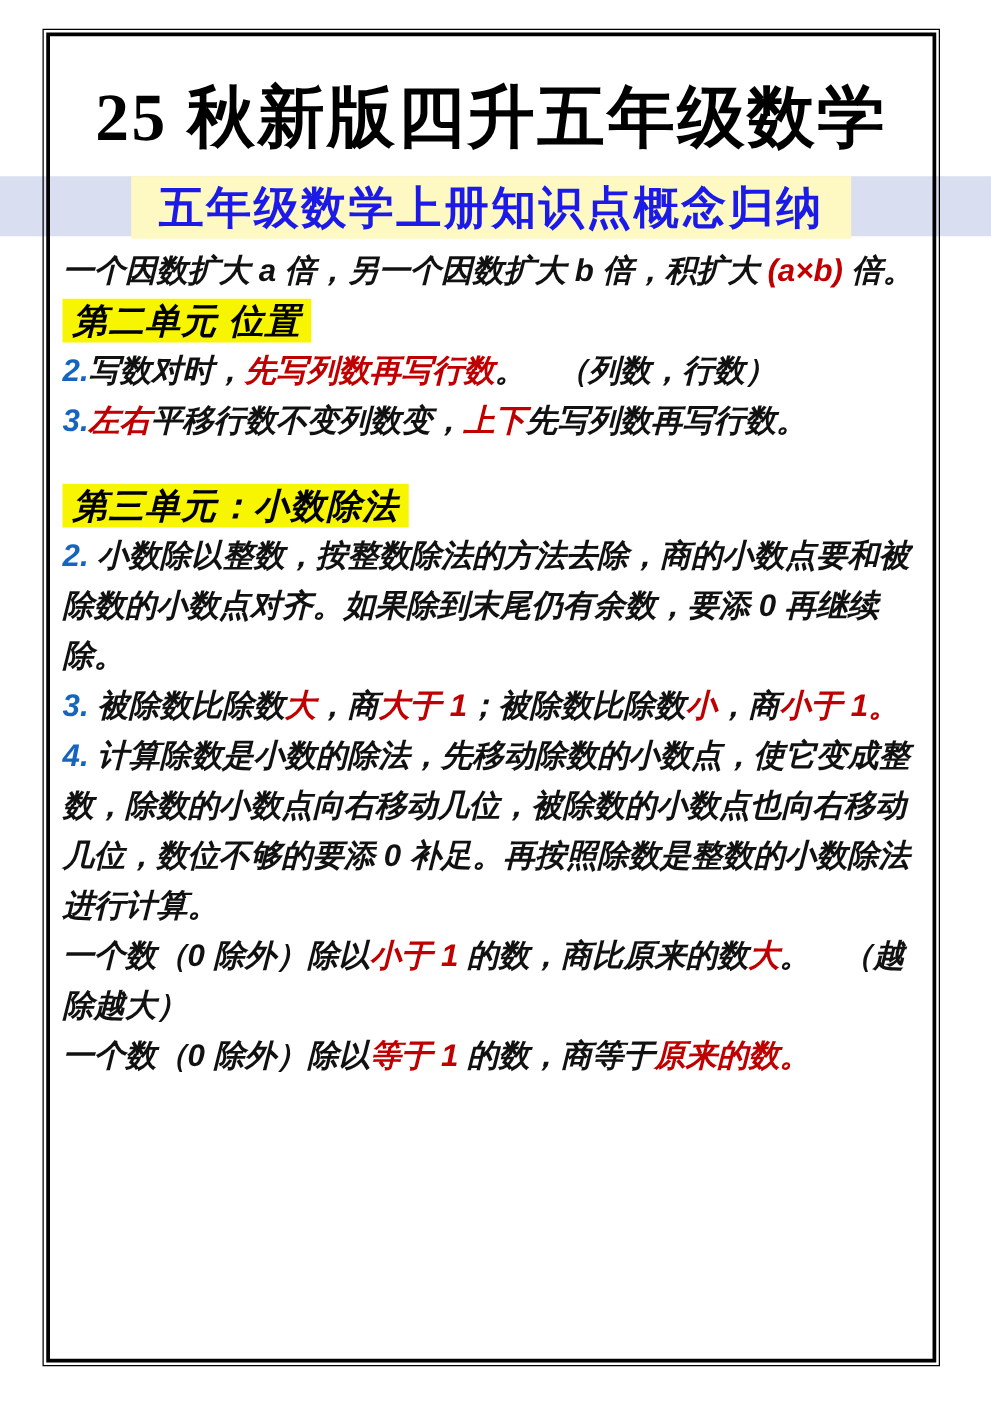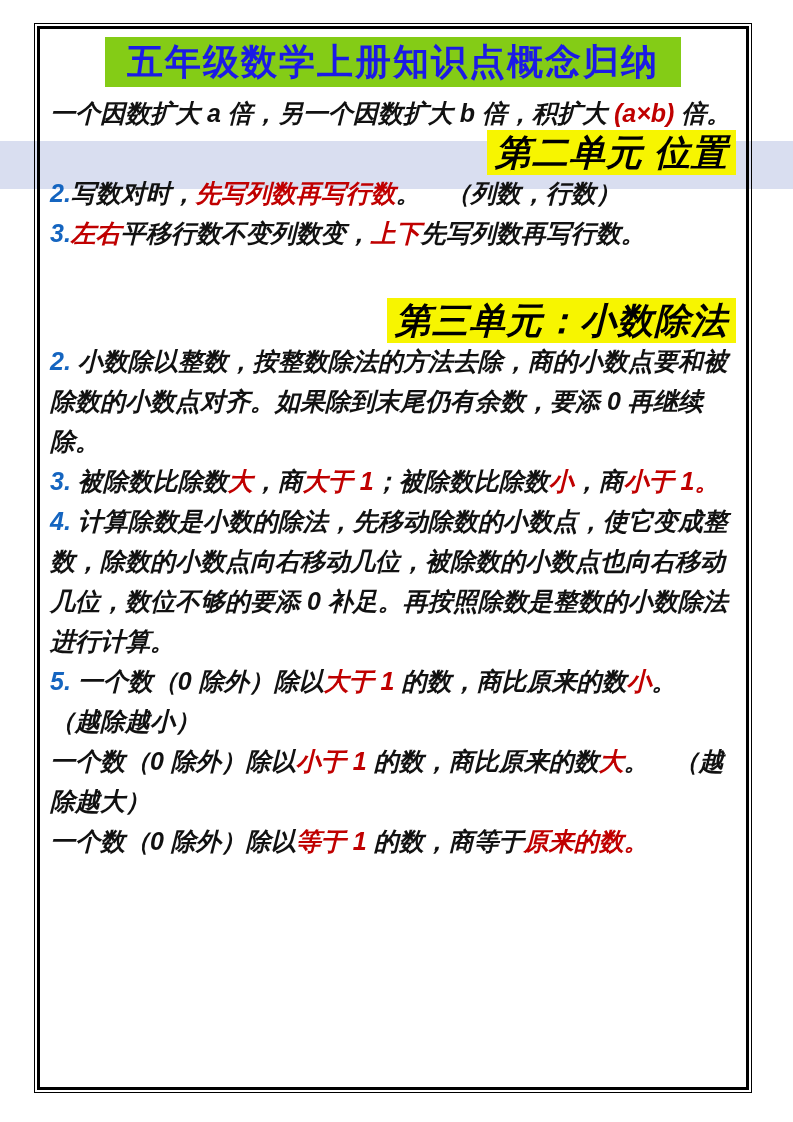--- a/index.html
+++ b/index.html
@@ -45,21 +45,21 @@
   }
   .subtitle-row{
     margin-top:8px;
     height:50px;
     display:flex;
     justify-content:center;
     position:relative;
     z-index:3;
   }
   .subtitle-box{
-    background:#84cc16;
+    background:#fef9c3;
     padding:0 22px;
     height:50px;
     display:flex;align-items:center;
   }
   .subtitle-text{
     font-family:"Liberation Serif", serif;
     font-size:36px;
     font-weight:900;
     letter-spacing:2px;
     color:var(--subtitle-blue);
@@ -70,52 +70,52 @@
     font-size:25px;
     line-height:40px;
     font-weight:bold;
     color:var(--ink);
     font-style:italic;
   }
   .content p{margin:0;}
   .num{color:var(--num-blue);}
   .red{color:var(--red);}
   .section-header{
-    text-align:right;
-    font-size:36px;
+    text-align:left;
+    font-size:28px;
     line-height:40px;
     margin:0;
   }
   .section-header .hl{
     background:var(--yellow);
     padding:2px 8px;
     letter-spacing:1px;
     color:#000;
   }
-  .gap-before{margin-top:48px;}
+  .gap-before{margin-top:28px;}
 </style>
 </head>
 <body>
 
 <div class="page">
   <div class="band"></div>
   <div class="frame">
+    <div class="doc-title">25 秋新版四升五年级数学</div>
     <div class="subtitle-row">
       <div class="subtitle-box">
         <span class="subtitle-text">五年级数学上册知识点概念归纳</span>
       </div>
     </div>
     <div class="content">
         <p><span>一个因数扩大 a 倍，另一个因数扩大 b 倍，积扩大 </span><span class="red">(a×b)</span><span> 倍。</span></p>
         <div class="section-header"><span class="hl">第二单元 位置</span></div>
         <p><span class="num">2.</span><span>写数对时，</span><span class="red">先写列数再写行数</span><span>。　（列数，行数）</span></p>
         <p><span class="num">3.</span><span class="red">左右</span><span>平移行数不变列数变，</span><span class="red">上下</span><span>先写列数再写行数。</span></p>
         <div class="section-header gap-before"><span class="hl">第三单元：小数除法</span></div>
         <p><span class="num">2. </span><span>小数除以整数，按整数除法的方法去除，商的小数点要和被除数的小数点对齐。如果除到末尾仍有余数，要添 0 再继续除。</span></p>
         <p><span class="num">3. </span><span>被除数比除数</span><span class="red">大</span><span>，商</span><span class="red">大于 1</span><span>；被除数比除数</span><span class="red">小</span><span>，商</span><span class="red">小于 1。</span></p>
         <p><span class="num">4. </span><span>计算除数是小数的除法，先移动除数的小数点，使它变成整数，除数的小数点向右移动几位，被除数的小数点也向右移动几位，数位不够的要添 0 补足。再按照除数是整数的小数除法进行计算。</span></p>
-        <p><span class="num">5. </span><span>一个数（0 除外）除以</span><span class="red">大于 1</span><span> 的数，商比原来的数</span><span class="red">小</span><span>。　（越除越小）</span></p>
         <p><span>一个数（0 除外）除以</span><span class="red">小于 1</span><span> 的数，商比原来的数</span><span class="red">大</span><span>。　（越除越大）</span></p>
         <p><span>一个数（0 除外）除以</span><span class="red">等于 1</span><span> 的数，商等于</span><span class="red">原来的数。</span></p>
         <p></p>
       </div>
   </div>
 </div>
 
 </body></html>

